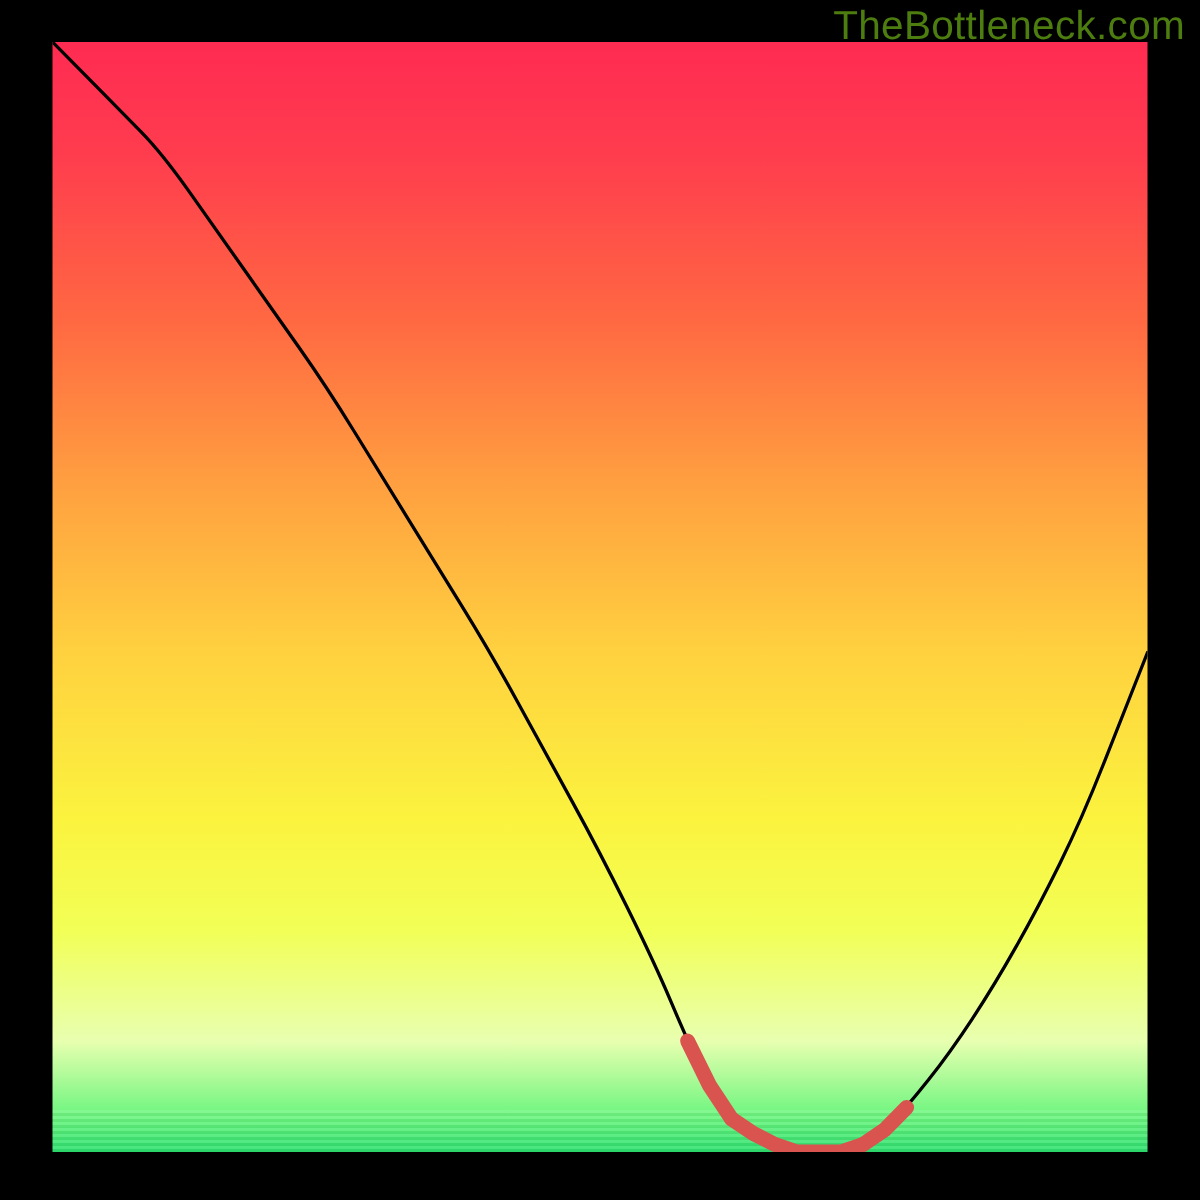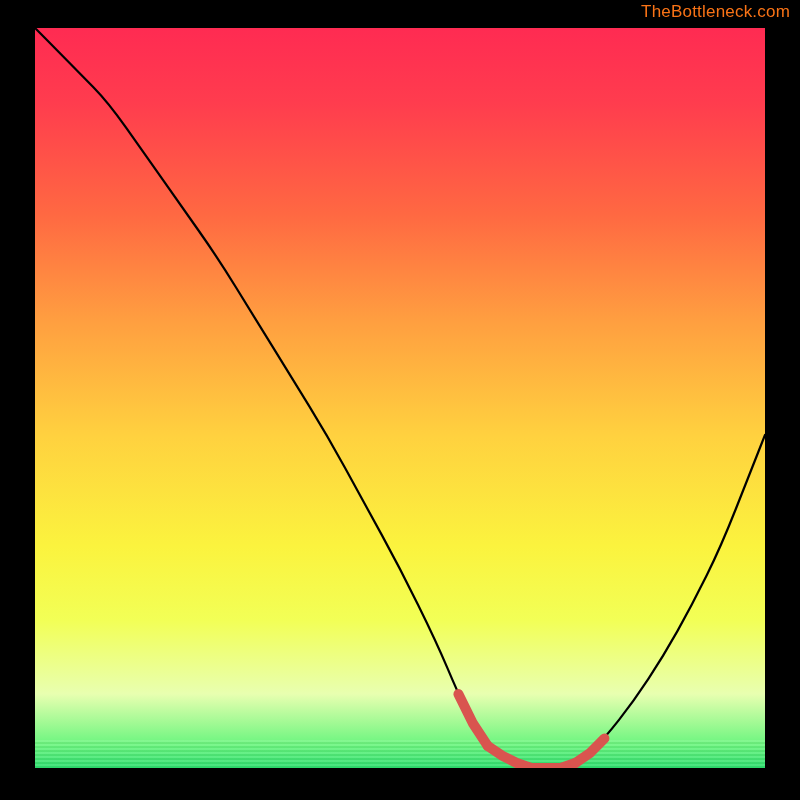--- a/index.html
+++ b/index.html
@@ -8,23 +8,23 @@
     position: relative;
     width: 800px;
     height: 800px;
     background: #000;
   }
   .watermark {
     position: absolute;
     top: 2px;
     right: 10px;
     font-family: Arial, Helvetica, sans-serif;
-    font-size: 17px;
+    font-size: 27px;
     font-weight: 500;
-    color: #f97316;
+    color: #4d7c0f;
     z-index: 10;
     letter-spacing: 0.2px;
     text-align: right;
   }
   .plot {
     position: absolute;
     left: 35px;
     top: 28px;
     width: 730px;
     height: 740px;

